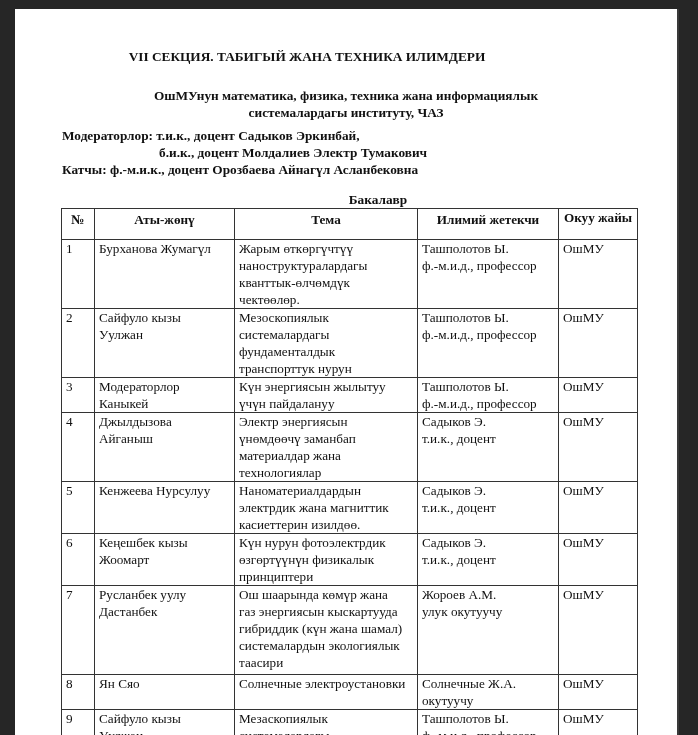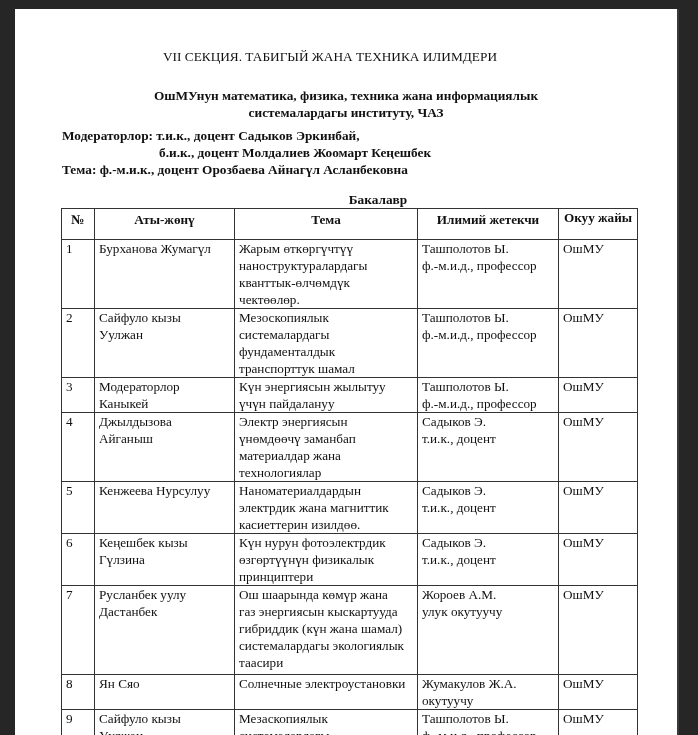--- a/index.html
+++ b/index.html
@@ -11,21 +11,21 @@
     position: relative;
   }
   .page {
     position: absolute; left: 15px; top: 9px;
     width: 662px; height: 740px;
     background: #ffffff;
     border-right: 2px solid #3a3a3a;
   }
   .title {
     position: absolute; left: 0; width: 584px; top: 40px;
-    text-align: center; font-weight: normal; font-size: 13.3px; padding-left: 23px;
+    text-align: center; font-weight: bold; font-size: 13.3px;
   }
   .subtitle {
     position: absolute; left: 0; width: 662px; top: 78px;
     text-align: center; font-weight: bold; font-size: 13.3px; line-height: 17px;
   }
   .meta { position: absolute; left: 47px; font-weight: bold; font-size: 13.3px; line-height: 17px; font-family: Liberation Serif, serif; }
   .meta.m1 { top: 118px; }
   .meta.m2 { top: 135px; left: 144px; }
   .meta.m3 { top: 152px; }
   .degree {
@@ -56,22 +56,22 @@
 </head>
 <body>
 
 <div class="page">
   <div class="title">VII СЕКЦИЯ. ТАБИГЫЙ ЖАНА ТЕХНИКА ИЛИМДЕРИ</div>
   <div class="subtitle">
     <span class="line">ОшМУнун математика, физика, техника жана информациялык</span>
     <span class="line">системалардагы институту, ЧАЗ</span>
   </div>
   <div class="meta m1">Модераторлор: т.и.к., доцент Садыков Эркинбай,</div>
-  <div class="meta m2">б.и.к., доцент Молдалиев Жоомарт Кеңешбек</div>
-  <div class="meta m3">Тема: ф.-м.и.к., доцент Орозбаева Айнагүл Асланбековна</div>
+  <div class="meta m2">б.и.к., доцент Молдалиев Электр Тумакович</div>
+  <div class="meta m3">Катчы: ф.-м.и.к., доцент Орозбаева Айнагүл Асланбековна</div>
   <div class="degree">Бакалавр</div>
 
   <table>
     <colgroup>
         <col class="c1">
         <col class="c2">
         <col class="c3">
         <col class="c4">
         <col class="c5">
       </colgroup>
@@ -105,21 +105,21 @@
         <tr style="height: 63px;">
           <td>2</td>
           <td>
             <span class="line">Сайфуло кызы</span>
             <span class="line">Уулжан</span>
           </td>
           <td>
             <span class="line">Мезоскопиялык</span>
             <span class="line">системалардагы</span>
             <span class="line">фундаменталдык</span>
-            <span class="line">транспорттук шамал</span>
+            <span class="line">транспорттук нурун</span>
           </td>
           <td>
             <span class="line">Ташполотов Ы.</span>
             <span class="line">ф.-м.и.д., профессор</span>
           </td>
           <td>ОшМУ</td>
         </tr>
         <tr style="height: 32px;">
           <td>3</td>
           <td>
@@ -166,21 +166,21 @@
           <td>
             <span class="line">Садыков Э.</span>
             <span class="line">т.и.к., доцент</span>
           </td>
           <td>ОшМУ</td>
         </tr>
         <tr style="height: 46px;">
           <td>6</td>
           <td>
             <span class="line">Кеңешбек кызы</span>
-            <span class="line">Гүлзина</span>
+            <span class="line">Жоомарт</span>
           </td>
           <td>
             <span class="line">Күн нурун фотоэлектрдик</span>
             <span class="line">өзгөртүүнүн физикалык</span>
             <span class="line">принциптери</span>
           </td>
           <td>
             <span class="line">Садыков Э.</span>
             <span class="line">т.и.к., доцент</span>
           </td>
@@ -189,39 +189,39 @@
         <tr style="height: 89px;">
           <td>7</td>
           <td>
             <span class="line">Русланбек уулу</span>
             <span class="line">Дастанбек</span>
           </td>
           <td>
             <span class="line">Ош шаарында көмүр жана</span>
             <span class="line">газ энергиясын кыскартууда</span>
             <span class="line">гибриддик (күн жана шамал)</span>
-            <span class="line">системалардагы экологиялык</span>
+            <span class="line">системалардын экологиялык</span>
             <span class="line">таасири</span>
           </td>
           <td>
             <span class="line">Жороев А.М.</span>
             <span class="line">улук окутуучу</span>
           </td>
           <td>ОшМУ</td>
         </tr>
         <tr style="height: 30px;">
           <td>8</td>
           <td>
             <span class="line">Ян Сяо</span>
           </td>
           <td>
             <span class="line">Солнечные электроустановки</span>
           </td>
           <td>
-            <span class="line">Жумакулов Ж.А.</span>
+            <span class="line">Солнечные Ж.А.</span>
             <span class="line">окутуучу</span>
           </td>
           <td>ОшМУ</td>
         </tr>
         <tr style="height: 70px;">
           <td>9</td>
           <td>
             <span class="line">Сайфуло кызы</span>
             <span class="line">Уулжан</span>
           </td>

